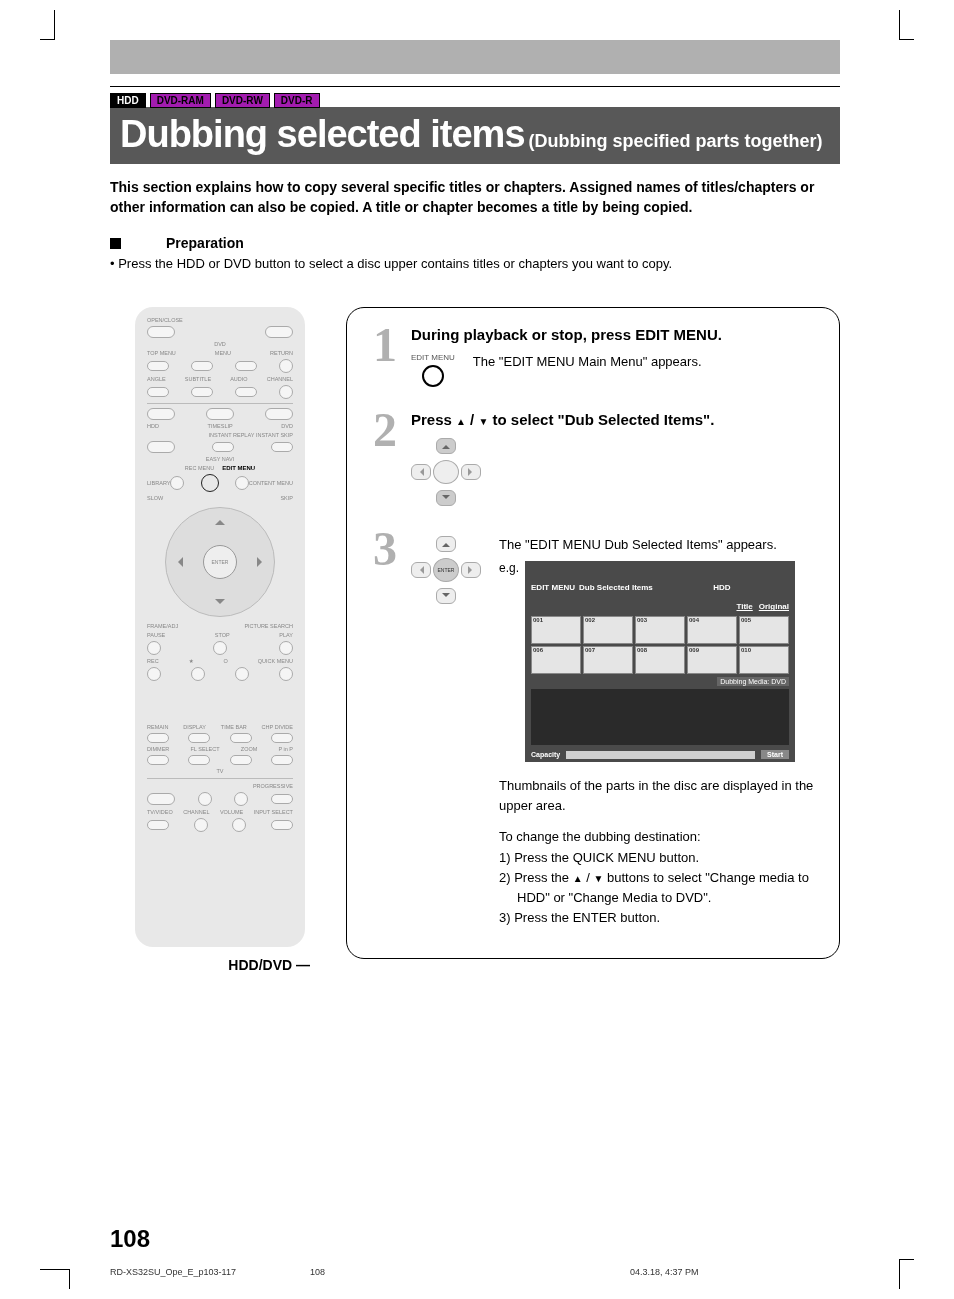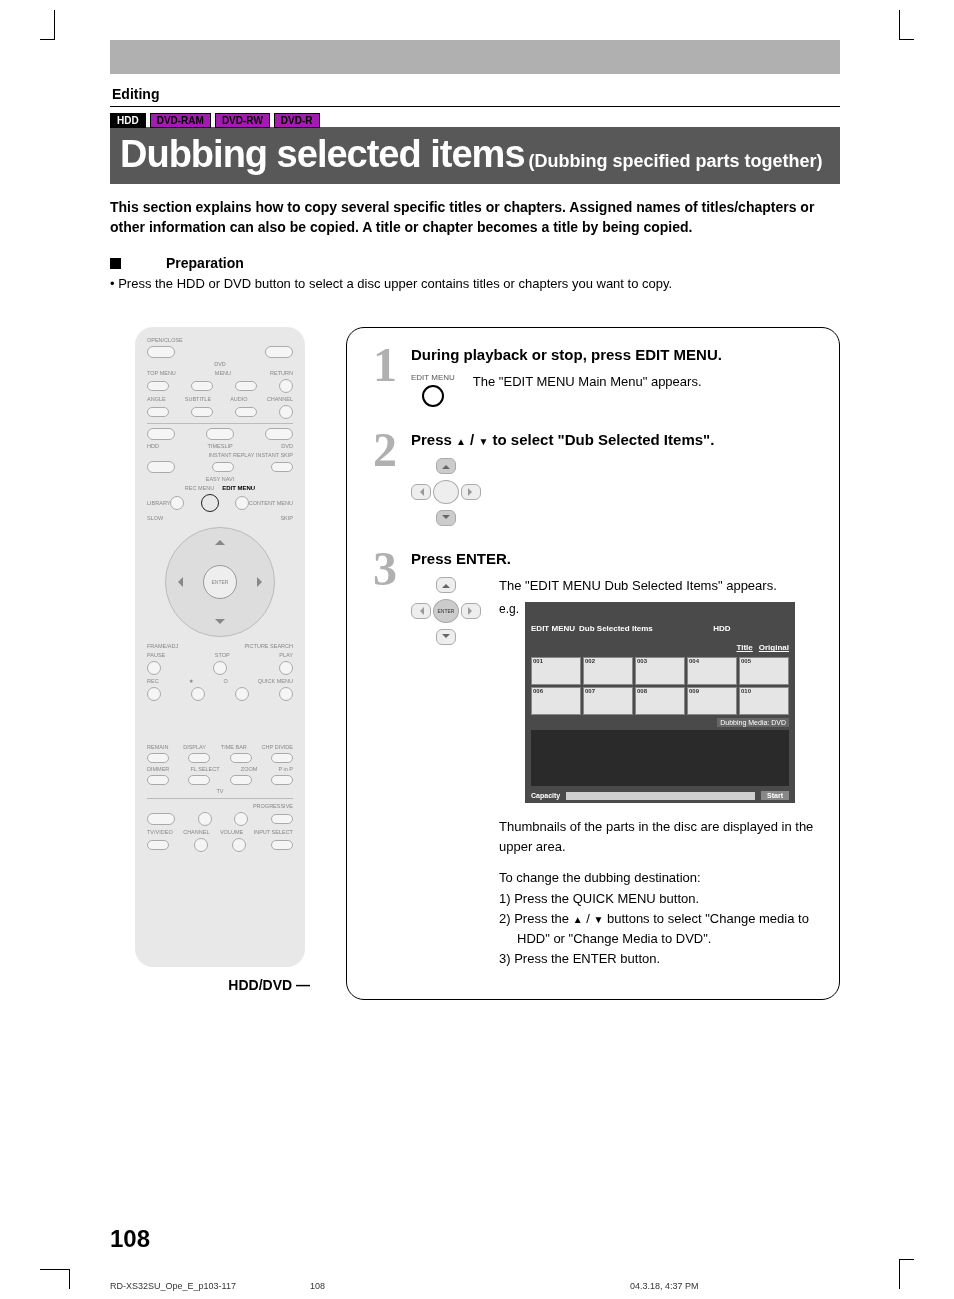--- a/index.html
+++ b/index.html
@@ -180,21 +180,21 @@
 
   .page-num {
     position: absolute;
     bottom: 46px;
     left: 110px;
     font-size: 24px;
     font-weight: bold;
   }
   .footer {
     position: absolute;
-    bottom: 8px;
+    bottom: 22px;
     left: 110px;
     right: 110px;
     font-size: 9px;
     color: #333;
     display: flex;
     margin-top: 13px;
   }
   .footer .f1 { width: 200px; }
   .footer .f2 { width: 320px; }
 </style>
@@ -202,21 +202,20 @@
 <body>
 
 <div class="crop-tl"></div>
 <div class="crop-tr"></div>
 <div class="crop-bl"></div>
 <div class="crop-br"></div>
 
 <div class="page">
   <div class="grey-header"></div>
 
-  <div class="section-label">Editing</div>
   <div class="underline-blk"></div>
 
   <div class="disc-badges">
     <span class="badge filled">HDD</span>
     <span class="badge">DVD-RAM</span>
     <span class="badge">DVD-RW</span>
     <span class="badge">DVD-R</span>
   </div>
 
   <div class="title-bar">
@@ -437,21 +436,20 @@
                 <div class="ar al"></div>
                 <div class="ar ar2"></div>
             </div>
           </div>
         </div>
       </div>
 
       <div class="step" style="margin-bottom:0;">
         <div class="step-num">3</div>
         <div class="step-body">
-          <div class="step-title">Press ENTER.</div>
           <div class="step-inner">
             <div class="dpad-icon enter-active">
               <div class="db u"></div>
                 <div class="db d"></div>
                 <div class="db l"></div>
                 <div class="db r"></div>
               <div class="db c">ENTER</div>
               <div class="ar au"></div>
                 <div class="ar ad"></div>
                 <div class="ar al"></div>

